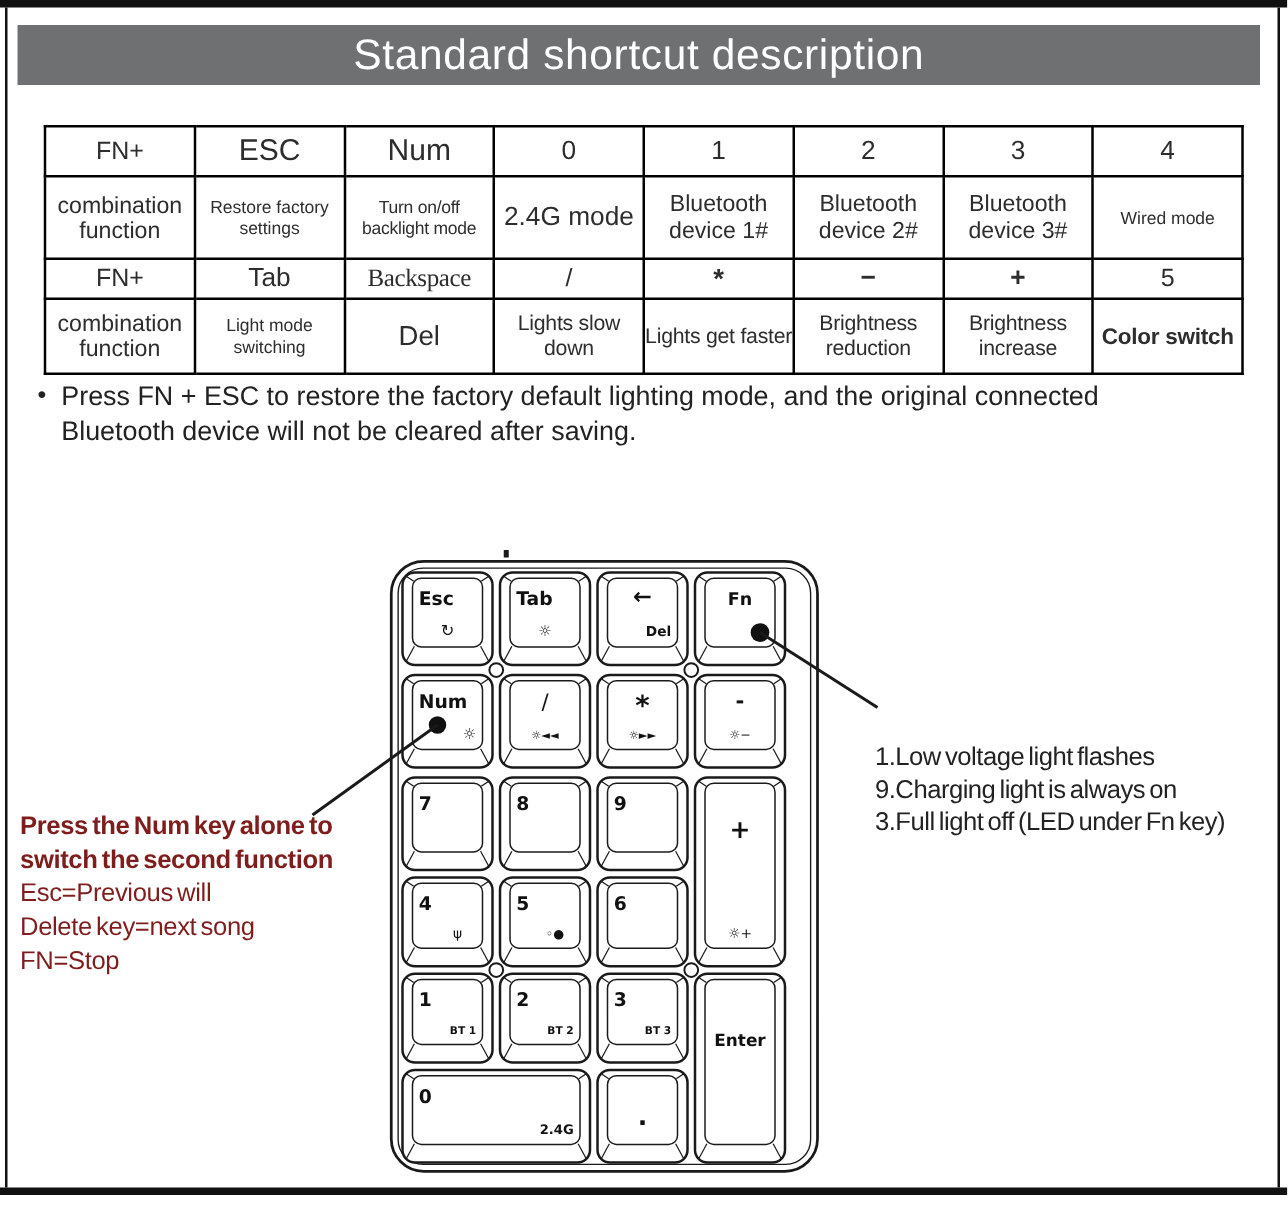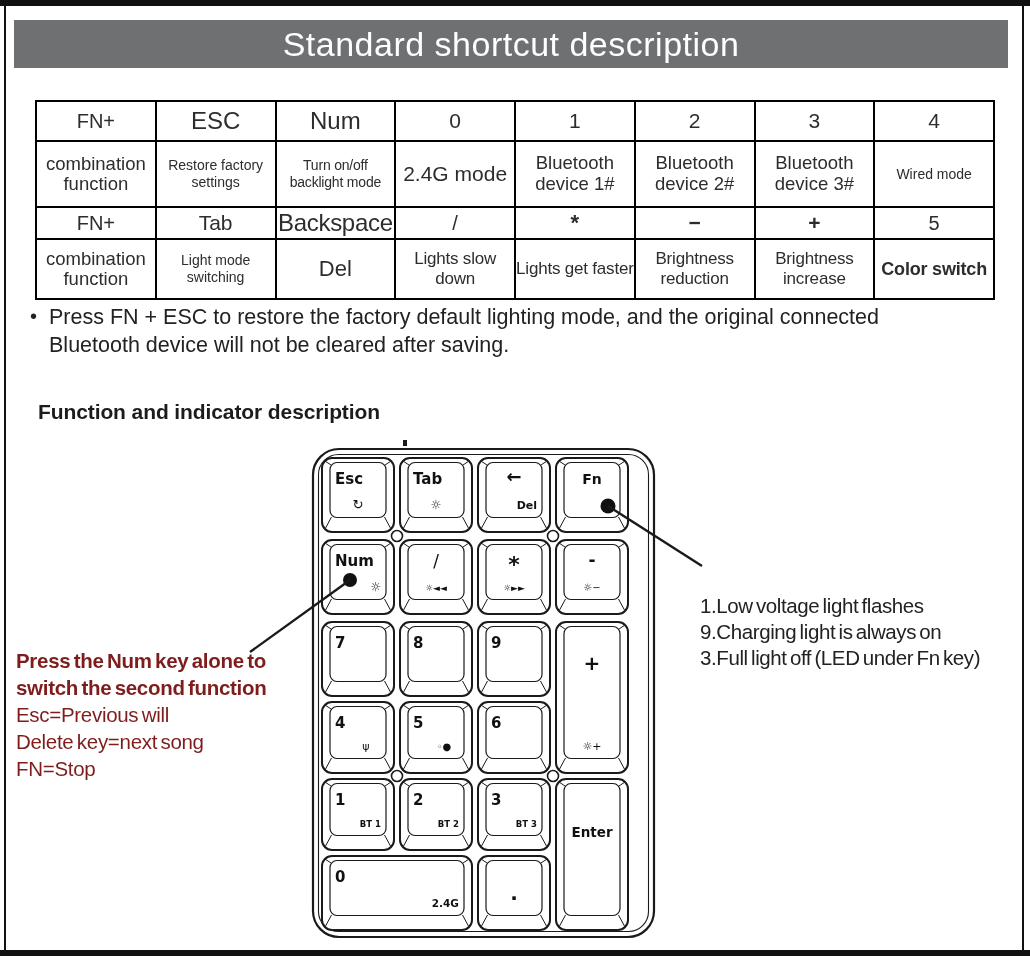--- a/index.html
+++ b/index.html
@@ -33,21 +33,21 @@
   tr.r4 td{height:58px;}
   .t-fn{font-size:20px;}
   .t-key{font-size:24px;}
   .t-num{font-size:21px;}
   .t-combo{font-size:18.5px;line-height:1.08;}
   .t-small{font-size:14px;line-height:1.2;}
   .t-xsmall{font-size:14px;line-height:1.2;letter-spacing:-.2px;}
   .t-mode{font-size:21px;}
   .t-bt{font-size:18.5px;line-height:1.12;}
   .t-tab{font-size:21px;}
-  .t-bs{font-size:24px;letter-spacing:-.3px;}
+  .t-bs{font-size:20px;letter-spacing:-.3px;font-family:Liberation Serif, serif;}
   .t-sym{font-size:20px;}
   .t-star{font-size:22px;font-weight:700;line-height:30px;}
   .t-sym-b{font-size:21px;font-weight:700;}
   .t-del{font-size:22px;}
   .t-desc{font-size:17px;text-align:left;padding-left:8px;line-height:1.15;letter-spacing:-.2px;}
   .t-cs{font-size:18px;font-weight:700;letter-spacing:-.2px;}
 
   .bullet-note{
     position:absolute;left:30px;top:303px;max-width:878px;
     font-size:21.5px;line-height:1.32;color:#222;display:flex;
@@ -126,21 +126,20 @@
       <td class="t-cs">Color switch</td>
     </tr>
   </tbody>
     </table>
 
   <div class="bullet-note">
     <span class="bullet">•</span>
     <span>Press FN + ESC to restore the factory default lighting mode, and the original connected Bluetooth device will not be cleared after saving.</span>
   </div>
 
-  <h2 class="section-heading">Function and indicator description</h2>
 
   <svg id="keypad-svg" class="diagram-svg" width="1030" height="510" viewBox="0 0 1030 510">
       <g transform="translate(312,8)">
         <rect x="1" y="1" width="341" height="488" rx="26" fill="#fff" stroke="#1a1a1a" stroke-width="2.2"></rect>
         <rect x="6.5" y="6.5" width="330" height="477" rx="20" fill="none" stroke="#1a1a1a" stroke-width="1.1"></rect>
         <line x1="93" y1="-14" x2="93" y2="-2" stroke="#1a1a1a" stroke-width="4"></line>
         <g>
           <rect x="10" y="10" width="72" height="74" rx="10" fill="#fff" stroke="#1a1a1a" stroke-width="2"></rect>
           <rect x="18" y="14.5" width="56" height="55" rx="7" fill="#fff" stroke="#1a1a1a" stroke-width="1.2"></rect>
           <line x1="13" y1="13" x2="19" y2="17" stroke="#1a1a1a" stroke-width="1"></line>

